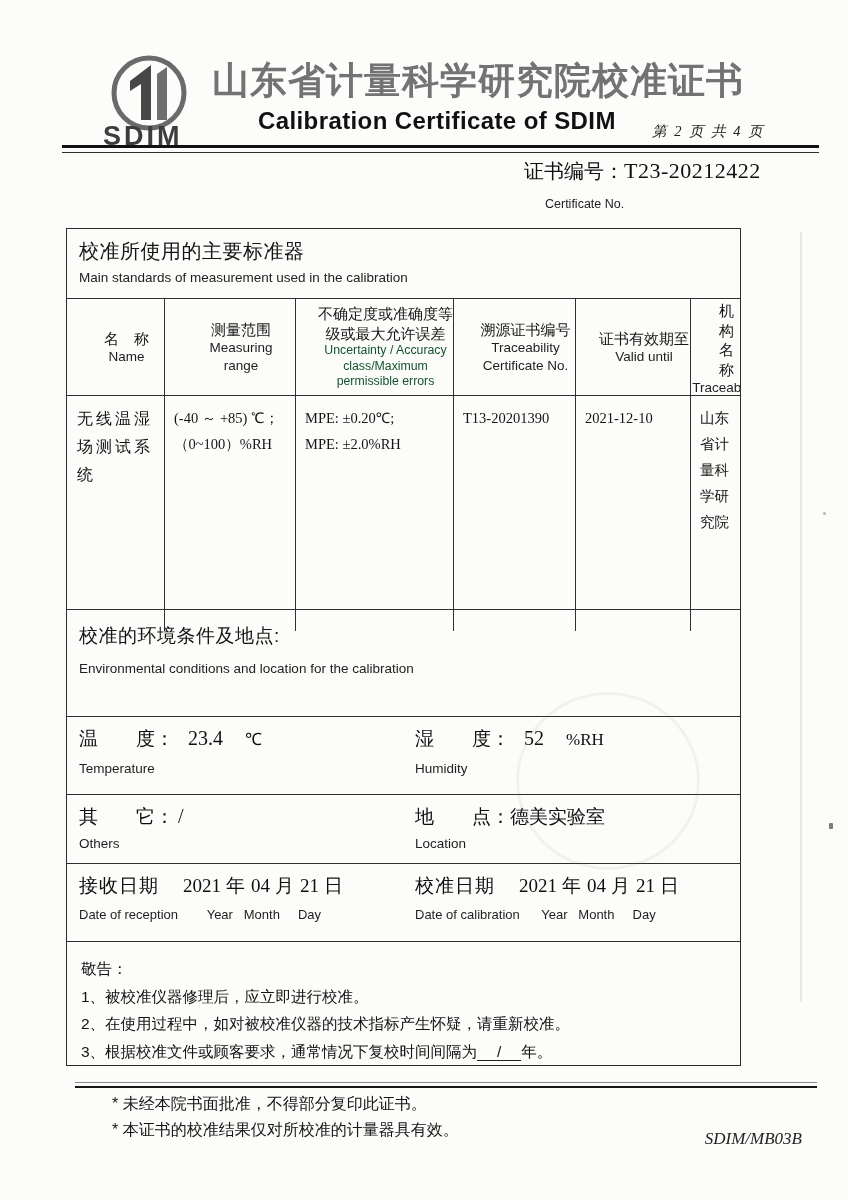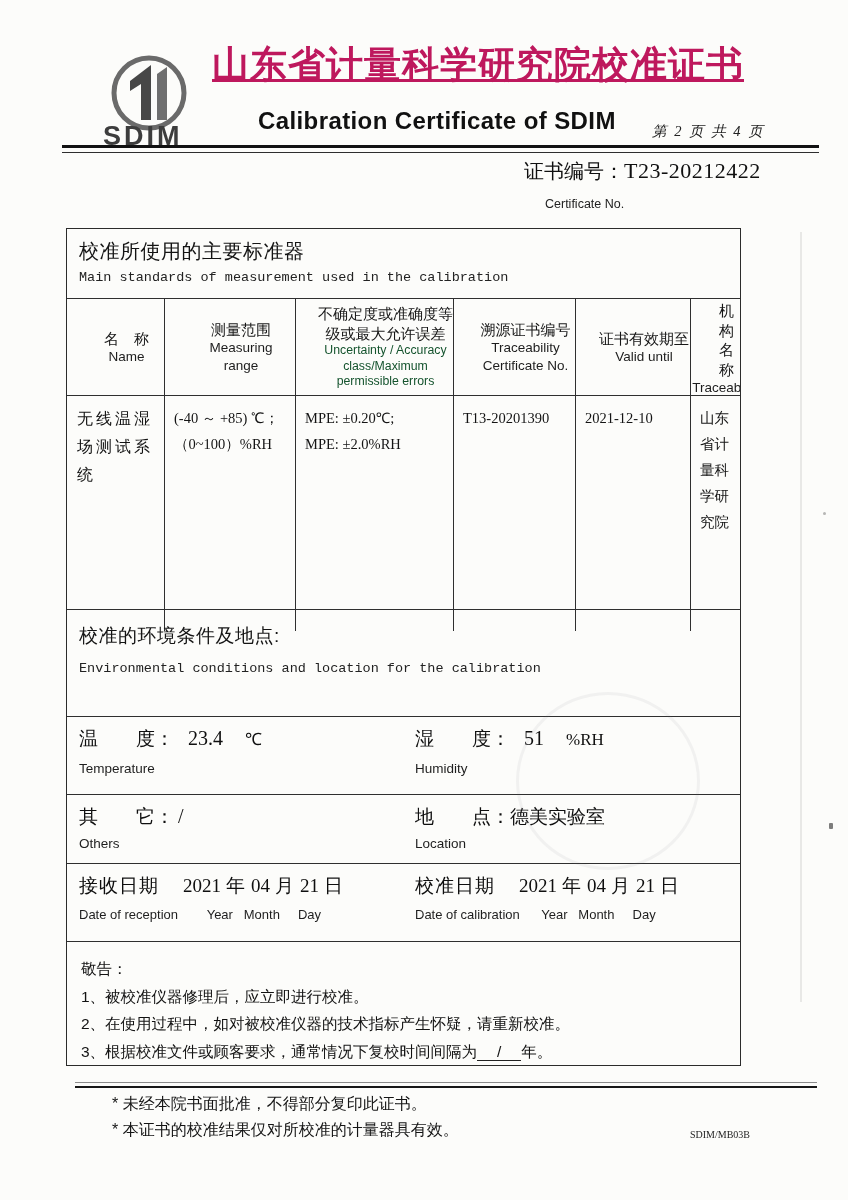--- a/index.html
+++ b/index.html
@@ -1,22 +1,22 @@
 <!DOCTYPE html>
 <html><head>
 <meta charset="utf-8">
 <style>
   html,body{margin:0;padding:0;background:#e8e8e8;}
   .page{position:relative;width:848px;height:1200px;margin:0 auto;background:#fcfcfa;
         font-family:"Liberation Sans",sans-serif;color:#1c1c1c;overflow:hidden;}
 
   
   .logo{position:absolute;left:96px;top:50px;width:120px;height:100px;}
-  .title-cn{position:absolute;left:212px;top:40px;font-family:"Liberation Serif",serif;
-            font-size:37px;font-weight:bold;letter-spacing:1px;color:#be185d;white-space:nowrap;text-decoration:underline;}
+  .title-cn{position:absolute;left:212px;top:56px;font-family:"Liberation Serif",serif;
+            font-size:37px;font-weight:bold;letter-spacing:1px;color:#737373;white-space:nowrap;}
   .title-en{position:absolute;left:258px;top:107px;font-size:24px;font-weight:bold;
             letter-spacing:.4px;color:#111;white-space:nowrap;}
   .page-info{position:absolute;left:652px;top:122px;font-family:"Liberation Serif",serif;
              font-size:14.5px;letter-spacing:2px;color:#222;white-space:nowrap;font-style:italic;}
   .top-rule{position:absolute;left:62px;top:145px;width:757px;height:4px;
             border-top:3px solid #121212;border-bottom:1.5px solid #2e2e2e;}
   .cert-line{position:absolute;left:524px;top:158px;font-size:20px;color:#101010;white-space:nowrap;}
   .cert-line .num{font-family:"Liberation Serif",serif;font-size:22px;letter-spacing:.5px;}
   .cert-en{position:absolute;left:545px;top:197px;font-size:12.5px;color:#222;}
 
@@ -27,21 +27,21 @@
   .s1{top:0;height:69px;}
   .s2{top:69px;height:97px;border-top:1.3px solid #2f2f2f;}
   .s3{top:166px;height:236px;border-top:1.3px solid #2f2f2f;}
   .s4{top:380px;height:85px;border-top:1.3px solid #2f2f2f;}
   .s5{top:487px;height:78px;border-top:1.3px solid #2f2f2f;}
   .s6{top:565px;height:69px;border-top:1.3px solid #2f2f2f;}
   .s7{top:634px;height:78px;border-top:1.3px solid #2f2f2f;}
   .s8{top:712px;bottom:12px;border-top:1.3px solid #2f2f2f;}
 
   .sec-title{padding:9px 0 0 12px;font-size:20px;letter-spacing:.5px;color:#141414;}
-  .sec-en{padding:5px 0 0 12px;font-size:13.5px;color:#222;font-family:Liberation Mono, monospace;}
+  .sec-en{padding:5px 0 0 12px;font-size:13.5px;color:#222;}
 
   .cols{display:grid;grid-template-columns:97px 131px 158px 122px 115px 1fr;height:100%;}
   .cell{border-left:1.3px solid #2f2f2f;box-sizing:border-box;overflow:hidden;}
   .cell.first{border-left:none;}
   .hcell{display:flex;flex-direction:column;justify-content:center;align-items:center;
          text-align:center;font-size:15px;line-height:19.5px;color:#161616;padding-left:22px;}
   .hcell .en{font-size:13.5px;line-height:17.5px;color:#1d1d1d;}
   .hcell .en-sm{font-size:12.3px;line-height:15.5px;color:#14532d;}
   .dcell{font-family:"Liberation Serif",serif;font-size:14.5px;line-height:26px;
          color:#141414;padding:9px 5px 0 9px;}
@@ -62,22 +62,22 @@
 
   .notice{padding:13px 16px 0 14px;font-size:15.5px;line-height:27.5px;color:#121212;}
   .notice .blank{display:inline-block;min-width:44px;text-align:center;
                  border-bottom:1.2px solid #222;line-height:17px;}
 
   
   .bottom-rule{position:absolute;left:75px;top:1082px;width:742px;height:3px;
                border-top:1px solid #8a8a8a;border-bottom:2.5px solid #171717;}
   .foot-note{position:absolute;left:112px;font-size:16px;color:#141414;white-space:nowrap;}
   .fn1{top:1094px;} .fn2{top:1120px;}
-  .form-code{position:absolute;left:690px;top:1129px;width:112px;
-             font-family:"Liberation Serif",serif;font-size:10px;color:#222;}
+  .form-code{position:absolute;left:690px;top:1129px;width:112px;text-align:right;
+             font-family:"Liberation Serif",serif;font-size:17px;color:#222;font-style:italic;}
 
   
   .scan-vline{position:absolute;left:800px;top:232px;width:1.5px;height:770px;
               background:rgba(0,0,0,0.08);}
   .stamp-ghost{position:absolute;left:516px;top:692px;width:178px;height:172px;
                border:3px solid rgba(110,110,130,0.08);border-radius:50%;}
   .speck1{position:absolute;left:829px;top:823px;width:4px;height:6px;
           background:rgba(20,20,20,0.55);border-radius:1px;}
   .speck2{position:absolute;left:823px;top:512px;width:3px;height:3px;
           background:rgba(20,20,20,0.3);border-radius:50%;}
@@ -181,21 +181,21 @@
 
     <div class="sec s5">
       <div class="fieldL">
         <div class="f-cn">
           <span>温　　度：</span><span class="val">23.4</span><span class="unit">℃</span>
         </div>
         <div class="f-en">Temperature</div>
       </div>
       <div class="fieldR">
         <div class="f-cn">
-          <span>湿　　度：</span><span class="val">51</span><span class="unit">%RH</span>
+          <span>湿　　度：</span><span class="val">52</span><span class="unit">%RH</span>
         </div>
         <div class="f-en">Humidity</div>
       </div>
     </div>
 
     <div class="sec s6">
       <div class="fieldL">
         <div class="f-cn">
           <span>其　　它：</span><span class="val" style="margin-left:4px;">/</span>
         </div>

